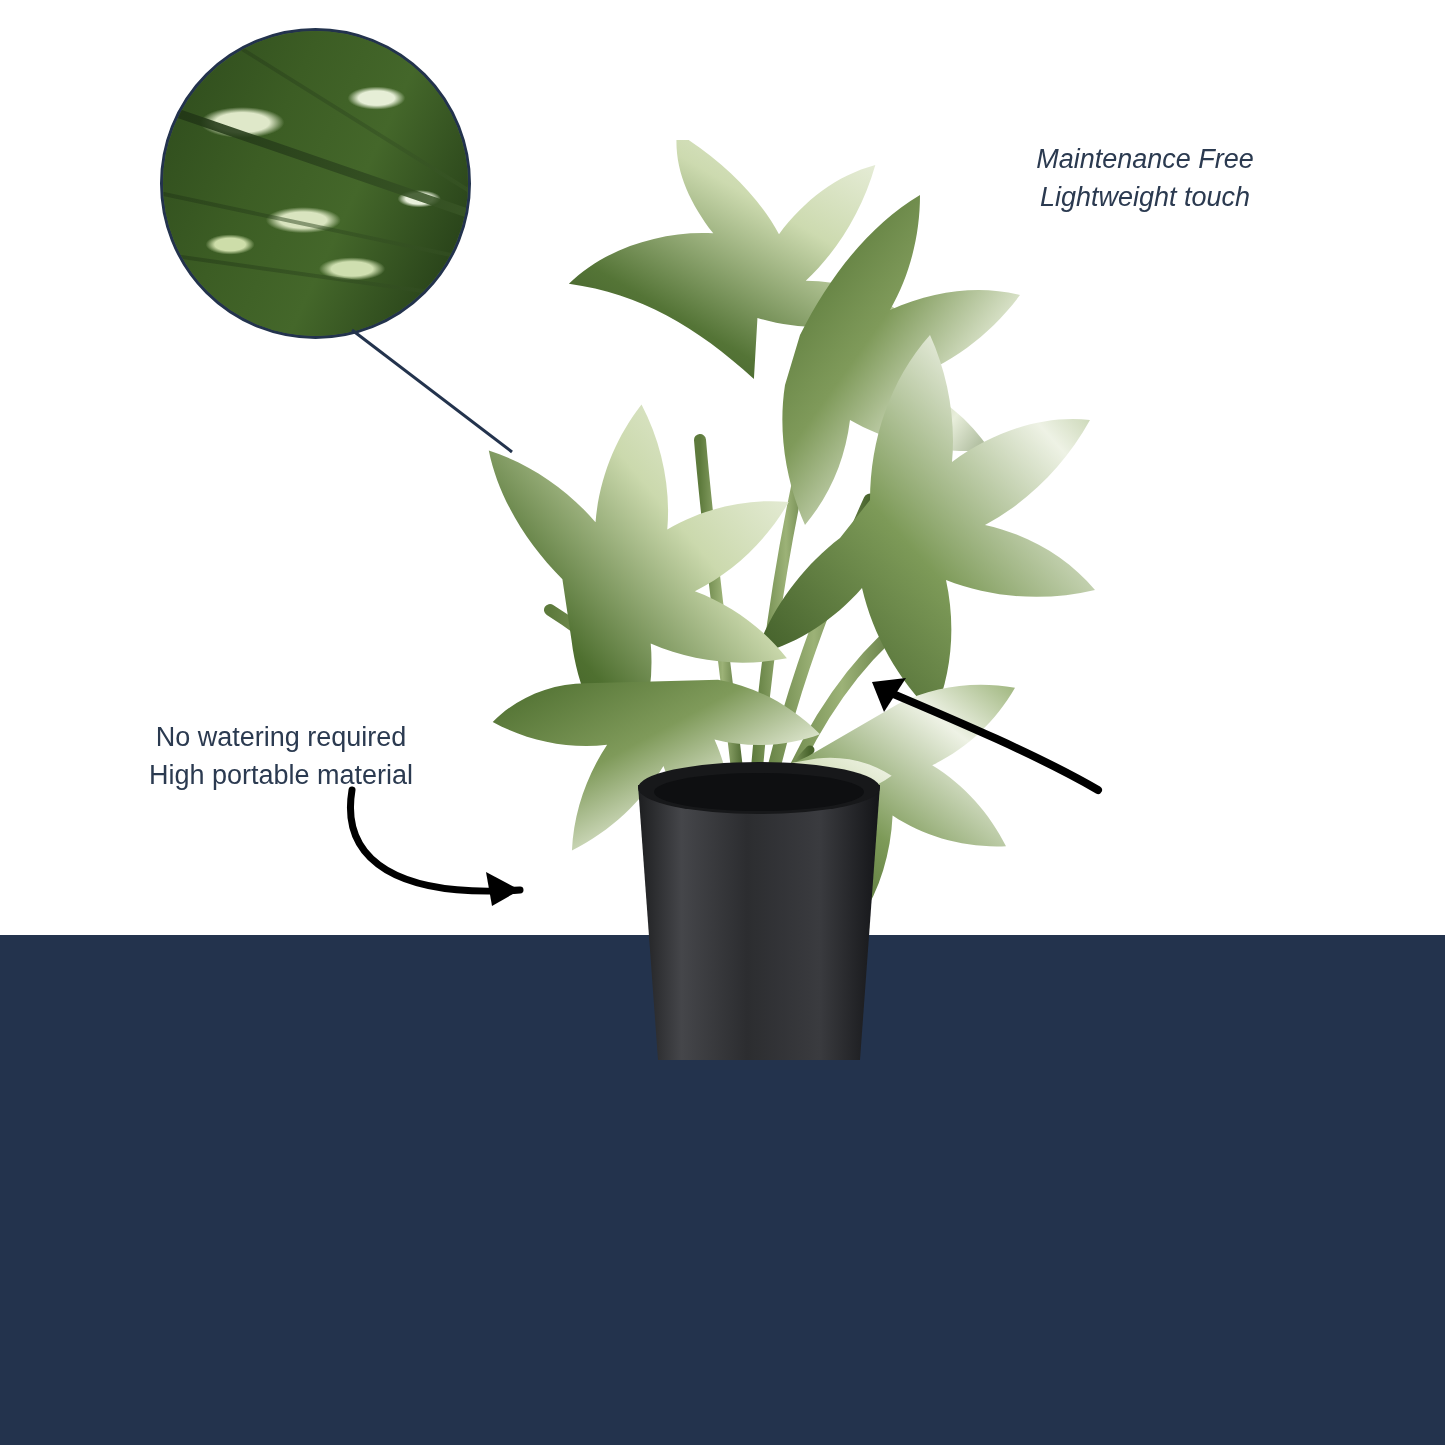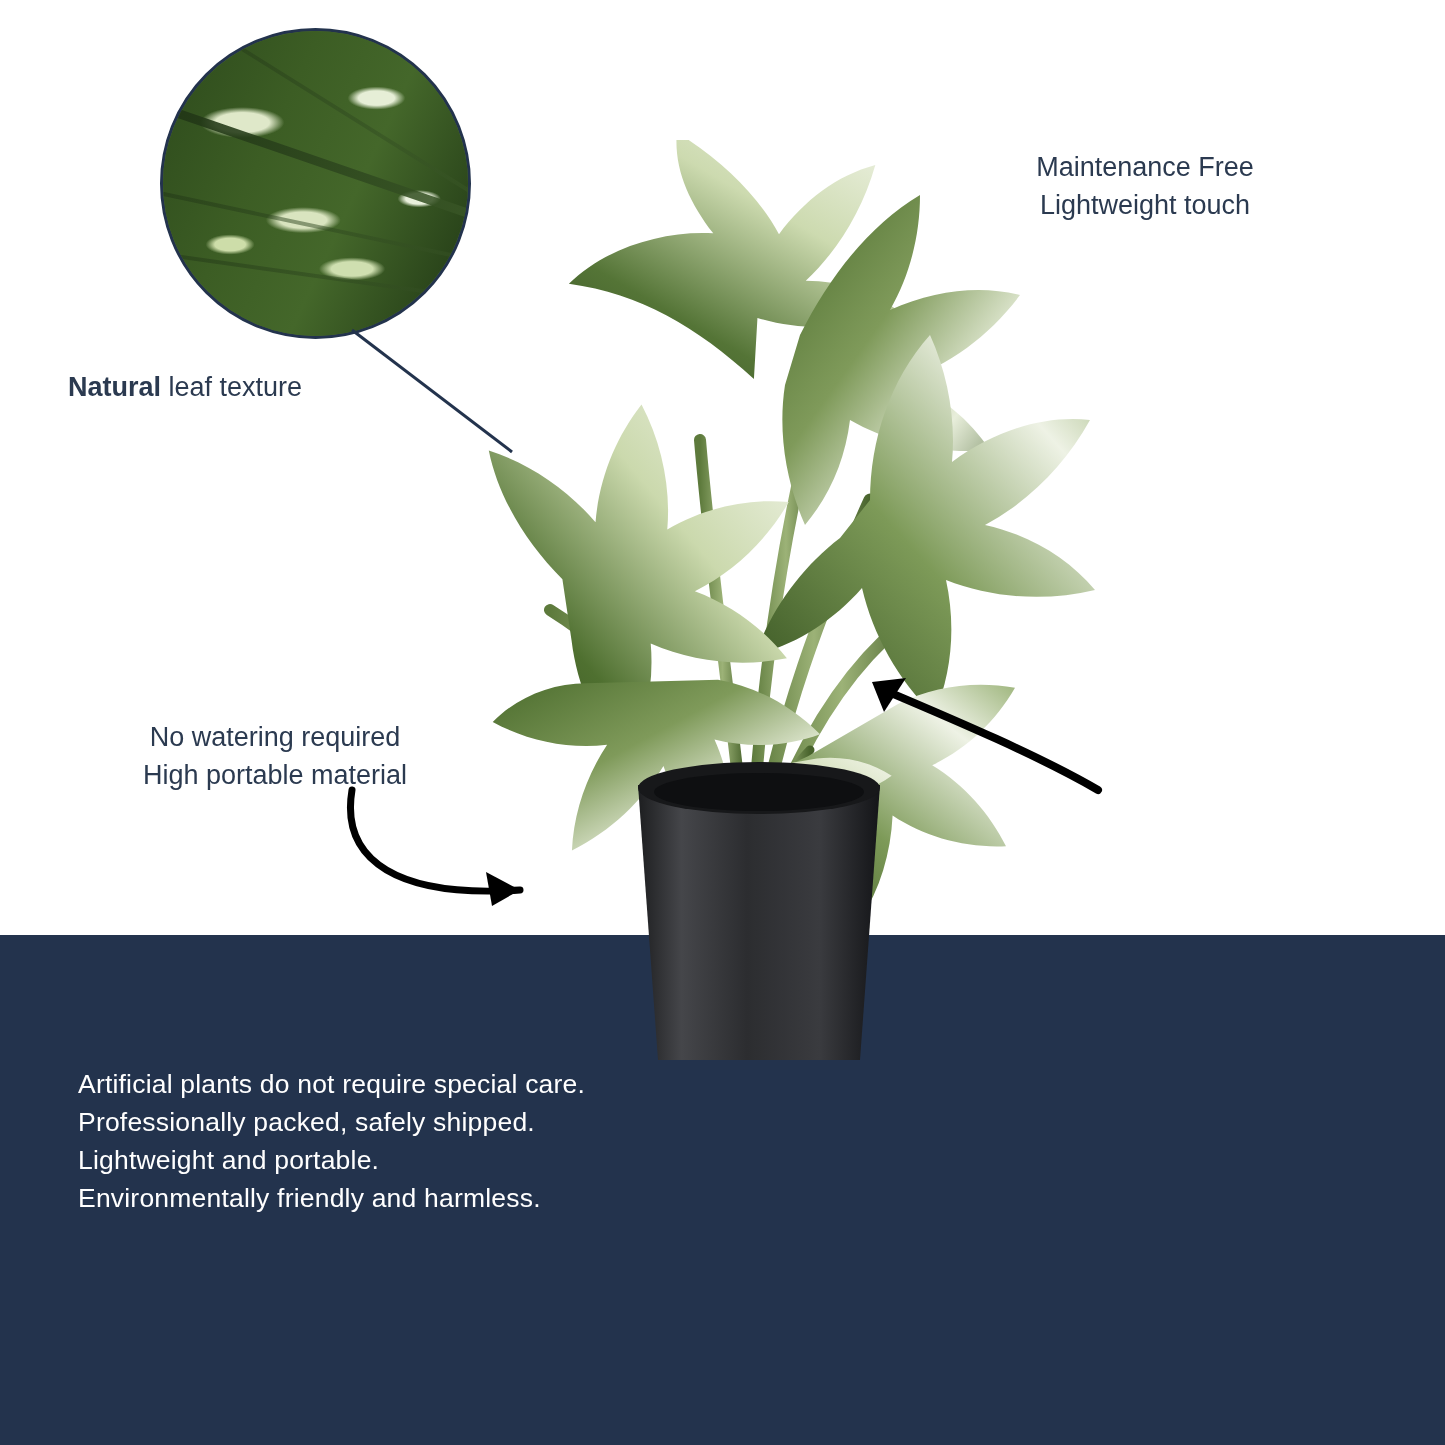--- a/index.html
+++ b/index.html
@@ -45,32 +45,33 @@
   .callout {
     position: absolute;
     color: #2b3a50;
     font-size: 27px;
     line-height: 38px;
   }
   .callout.center { text-align: center; }
 
   #maintenance-text {
     left: 955px;
-    top: 148px;
+    top: 140px;
     width: 380px;
+    font-style: italic;
   }
   #natural-text {
     left: 68px;
     top: 368px;
     width: 420px;
     font-size: 27px;
   }
   #natural-text .bold { font-weight: bold; }
   #watering-text {
-    left: 85px;
+    left: 91px;
     top: 718px;
     width: 380px;
   }
   #branches-text {
     left: 1090px;
     top: 815px;
     width: 270px;
   }
 
   
@@ -233,30 +234,21 @@
       <path d="M1098 790 C 1040 756, 950 718, 884 690" stroke="#000000" stroke-width="8" fill="none" stroke-linecap="round"></path>
       <path d="M872 682 L 906 678 L 884 712 Z" fill="#000000"></path>
     </g>
   </svg>
 
   <div class="callout center" id="maintenance-text">
     <div>Maintenance Free</div>
     <div>Lightweight touch</div>
   </div>
 
-  <div class="callout" id="natural-text">
-    <span class="bold">Natural</span><span> leaf texture</span>
-  </div>
 
   <div class="callout center" id="watering-text">
     <div>No watering required</div>
     <div>High portable material</div>
   </div>
 
 
-  <div class="bottom-text">
-    <div>Artificial plants do not require special care.</div>
-    <div>Professionally packed, safely shipped.</div>
-    <div>Lightweight and portable.</div>
-    <div>Environmentally friendly and harmless.</div>
-  </div>
 
 </div>
 
 </body></html>

